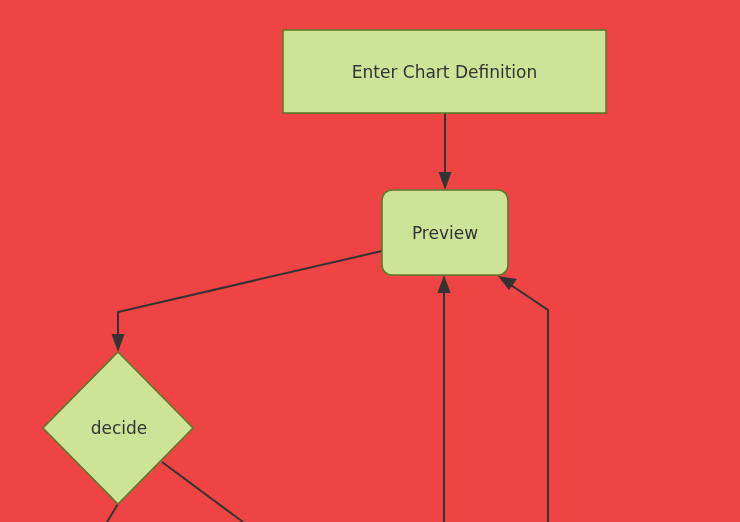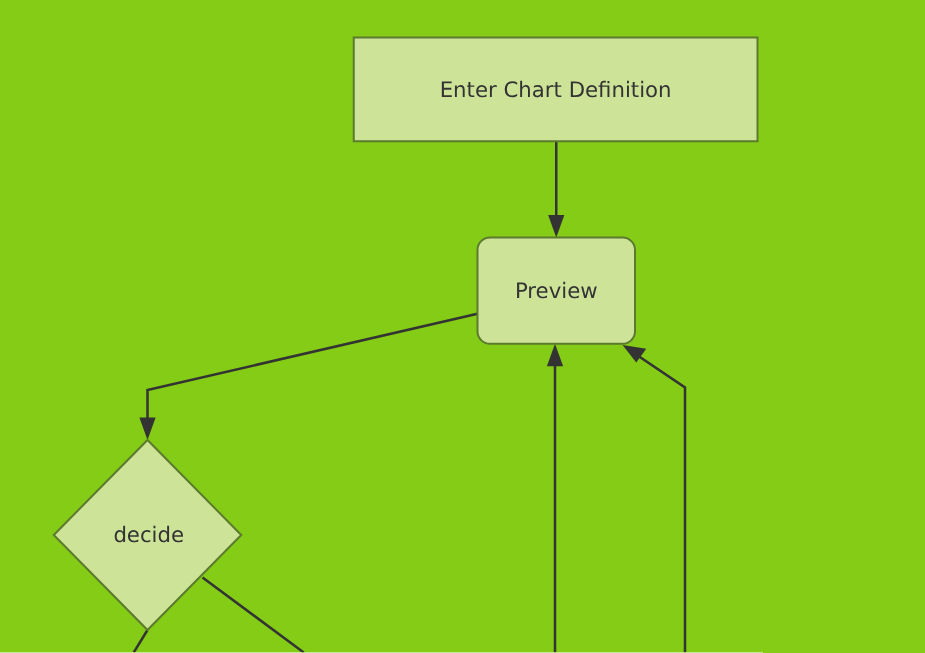--- a/index.html
+++ b/index.html
@@ -7,21 +7,21 @@
     padding: 0;
     background: #ffffff;
   }
   body {
     font-family: "DejaVu Sans", "Liberation Sans", sans-serif;
   }
   #canvas {
     position: relative;
     width: 740px;
     height: 522px;
-    background: #84cc16;
+    background: #ef4444;
     overflow: hidden;
   }
   #flow-svg {
     position: absolute;
     left: 0;
     top: 0;
     width: 740px;
     height: 522px;
   }
   .node-shape {

